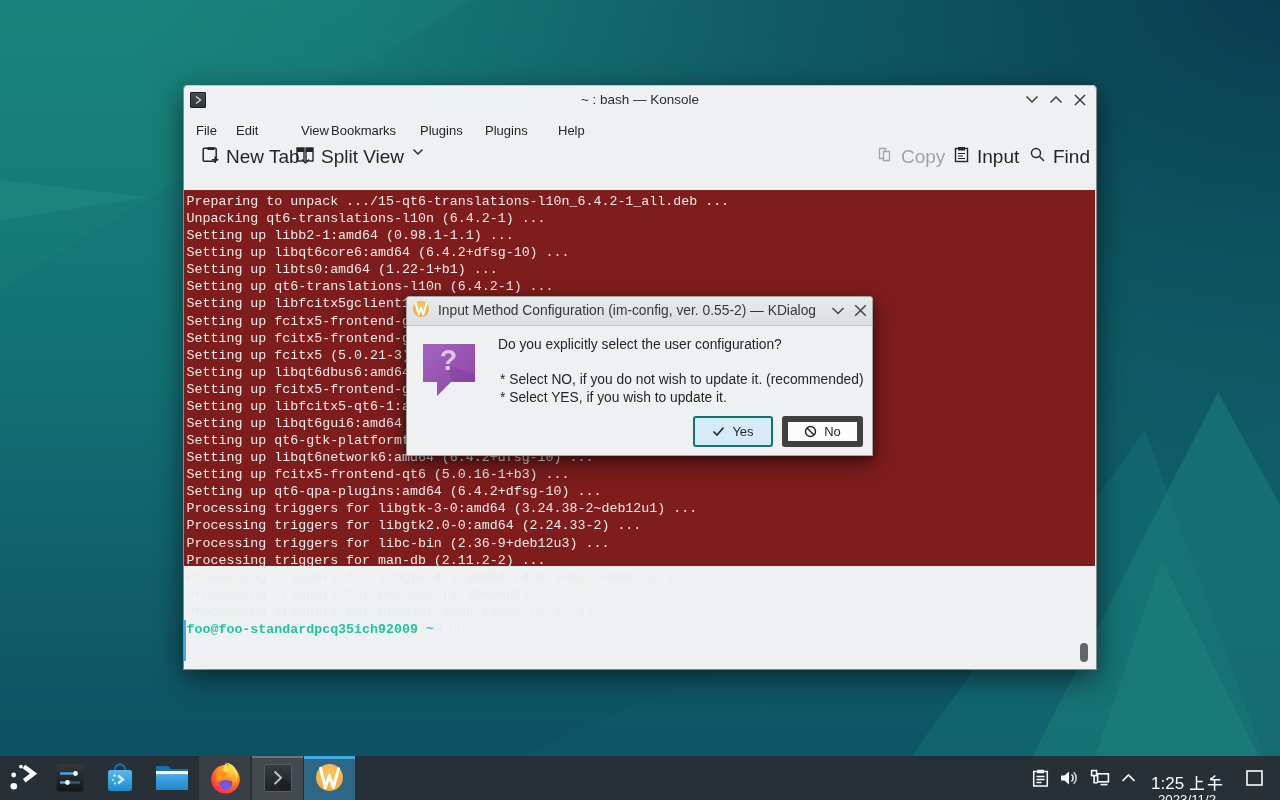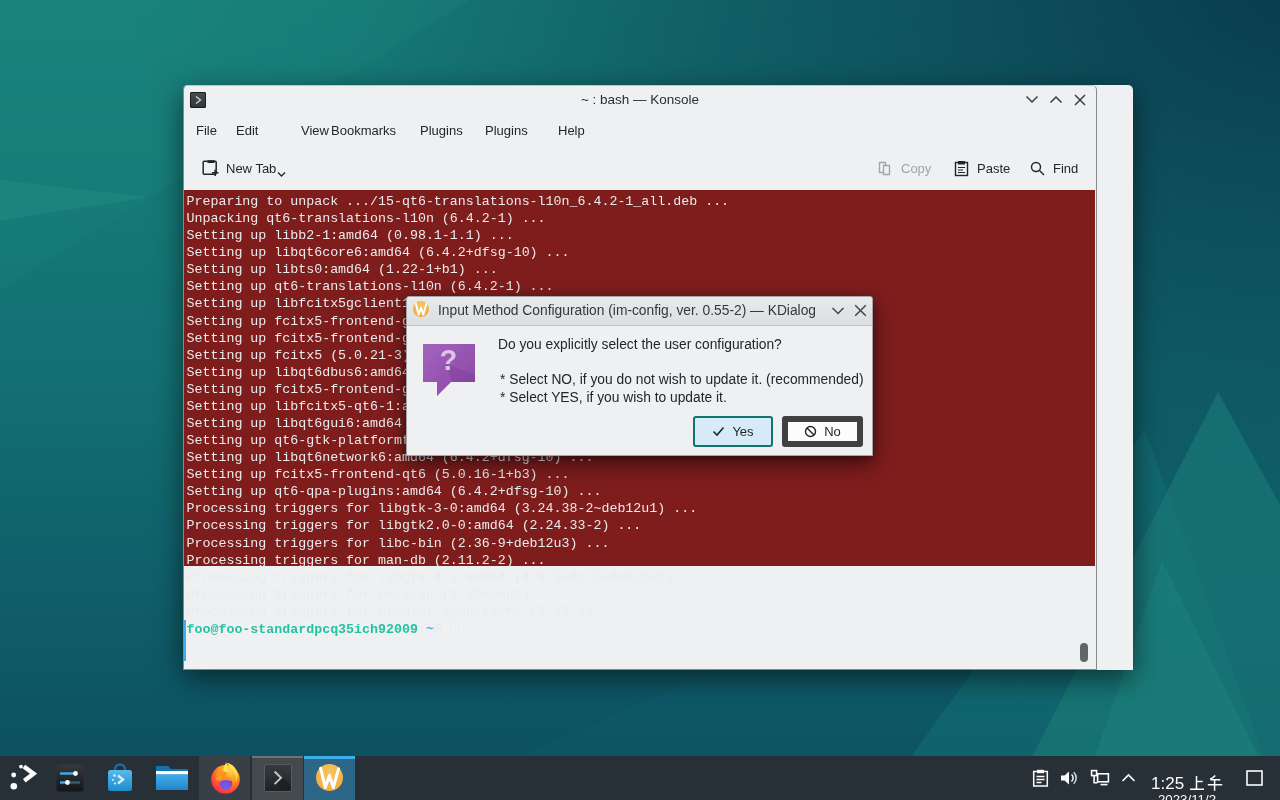--- a/index.html
+++ b/index.html
@@ -1,22 +1,22 @@
 <!DOCTYPE html>
 <html><head><meta charset="utf-8"><style>
 html,body{margin:0;padding:0;width:1280px;height:800px;overflow:hidden;}
 body{font-family:"Liberation Sans",sans-serif;position:relative;background:#0c4f60;-webkit-font-smoothing:antialiased;}
 .abs{position:absolute;}
-#win{left:183px;top:85px;width:914px;height:585px;background:#eff0f1;border-radius:5px 5px 0 0;box-shadow:0 8px 28px rgba(0,0,0,.55);padding-left:36px;}
+#win{left:183px;top:85px;width:914px;height:585px;background:#eff0f1;border-radius:5px 5px 0 0;box-shadow:0 8px 28px rgba(0,0,0,.55);}
 #winborder{left:183px;top:85px;width:912px;height:583px;border:1px solid #85898c;border-top-color:#c2c5c7;border-radius:5px 5px 0 0;pointer-events:none;z-index:5;}
 #titlebar{left:0;top:0;width:914px;height:30px;}
 #ticon{left:7px;top:7px;width:16px;height:16px;border-radius:1px;background:linear-gradient(#474e52,#31383b);border:1px solid #1b1e20;box-sizing:border-box;}
 #title{left:0;top:0;width:914px;height:30px;line-height:30px;text-align:center;font-size:13.5px;color:#2b2e30;}
 .menu{position:absolute;top:38px;font-size:13px;color:#232629;}
-.tool{position:absolute;top:61px;height:44px;display:flex;align-items:center;font-size:13px;color:#232629;}
+.tool{position:absolute;top:61px;height:44px;display:flex;align-items:flex-start;font-size:19px;color:#232629;}
 #term{left:0px;top:105px;width:912px;height:376px;background:#7f1d1d;z-index:1;}
 #termtext{position:absolute;left:3.5px;top:3px;font-family:"Liberation Mono",monospace;font-size:13.3px;line-height:17.08px;color:#e9ebec;white-space:pre;}
 .prG{color:#23c3a2;font-weight:bold;}
 .prB{color:#3daee9;font-weight:bold;}
 #cursor{display:inline-block;width:7px;height:13px;border:1.5px solid #e9ebec;vertical-align:-2px;}
 #blueline{left:0px;top:430px;width:3px;height:41px;background:#3daee9;}
 #scrollpill{left:897px;top:453px;width:8px;height:19px;border-radius:4px;background:#61666a;}
 #dlg{left:406px;top:296px;width:467px;height:160px;z-index:10;background:#eff0f1;border:1px solid #a2a6a8;box-sizing:border-box;border-radius:3px 3px 0 0;box-shadow:0 3px 8px rgba(0,0,0,.35),0 8px 24px rgba(0,0,0,.45);}
 #dlgtitle{left:0;top:0;width:100%;height:28px;background:linear-gradient(#e8e9ea,#dcdee0);border-bottom:1px solid #c2c5c7;border-radius:3px 3px 0 0;}
 #dlgtitletext{width:100%;top:0;height:28px;line-height:28px;text-align:center;font-size:13.8px;color:#35383a;padding-right:25px;box-sizing:border-box;}
@@ -75,34 +75,46 @@
    <svg width="17" height="18" viewBox="0 0 17 18">
         <rect x="1.2" y="2.2" width="13" height="13" rx="1" fill="none" stroke="#232629" stroke-width="1.5"></rect>
         <rect x="5.5" y="1.2" width="7" height="2.8" fill="#232629"></rect>
         <path d="M10 13.7 h6.5 M13.2 10.5 v6.5" stroke="#232629" stroke-width="1.5"></path>
       </svg>
    <span style="margin-left:7px">New Tab</span>
    <svg width="10" height="7" viewBox="0 0 10 7" style="margin:12px 0 0 1px">
         <path d="M1 1.5 L4.5 5 L8 1.5" stroke="#232629" stroke-width="1.3" fill="none"></path>
       </svg>
  </div>
+ <div class="tool" style="left:113px;">
+   <svg width="18" height="17" viewBox="0 0 18 17">
+        <rect x="1" y="2" width="7" height="13" fill="none" stroke="#232629" stroke-width="1.4"></rect>
+        <rect x="10" y="2" width="7" height="13" fill="none" stroke="#232629" stroke-width="1.4"></rect>
+        <rect x="1" y="2" width="7" height="4" fill="#232629"></rect>
+        <rect x="10" y="2" width="7" height="4" fill="#232629"></rect>
+      </svg>
+   <span style="margin-left:7px">Split View</span>
+   <svg width="12" height="8" viewBox="0 0 12 8" style="margin:2px 0 0 8px">
+        <path d="M1.5 1.5 L6 6 L10.5 1.5" stroke="#232629" stroke-width="1.4" fill="none"></path>
+      </svg>
+ </div>
  <div class="tool" style="left:694px;color:#a0a4a6">
    <svg width="17" height="17" viewBox="0 0 17 17">
         <path d="M2.5 2.5 h6 v10 h-6 z" fill="none" stroke="#a0a4a6" stroke-width="1.3"></path>
         <path d="M6.5 5.5 h6 v9 h-6 z" fill="#eff0f1" stroke="#a0a4a6" stroke-width="1.3"></path>
       </svg>
    <span style="margin-left:7px">Copy</span>
  </div>
  <div class="tool" style="left:770px;">
    <svg width="17" height="17" viewBox="0 0 17 17">
         <rect x="2.5" y="2.5" width="12" height="13" fill="none" stroke="#232629" stroke-width="1.4"></rect>
         <rect x="5" y="1" width="7" height="3.5" fill="#232629"></rect>
         <path d="M5 7.5 h7 M5 10 h5 M5 12.5 h7" stroke="#232629" stroke-width="1.2"></path>
       </svg>
-   <span style="margin-left:7px">Paste</span>
+   <span style="margin-left:7px">Input</span>
  </div>
  <div class="tool" style="left:846px;">
    <svg width="17" height="17" viewBox="0 0 17 17">
         <circle cx="7" cy="7" r="4.5" fill="none" stroke="#232629" stroke-width="1.4"></circle>
         <path d="M10.5 10.5 L15 15" stroke="#232629" stroke-width="1.4"></path>
       </svg>
    <span style="margin-left:7px">Find</span>
  </div>
 
  <div class="abs" id="term">

